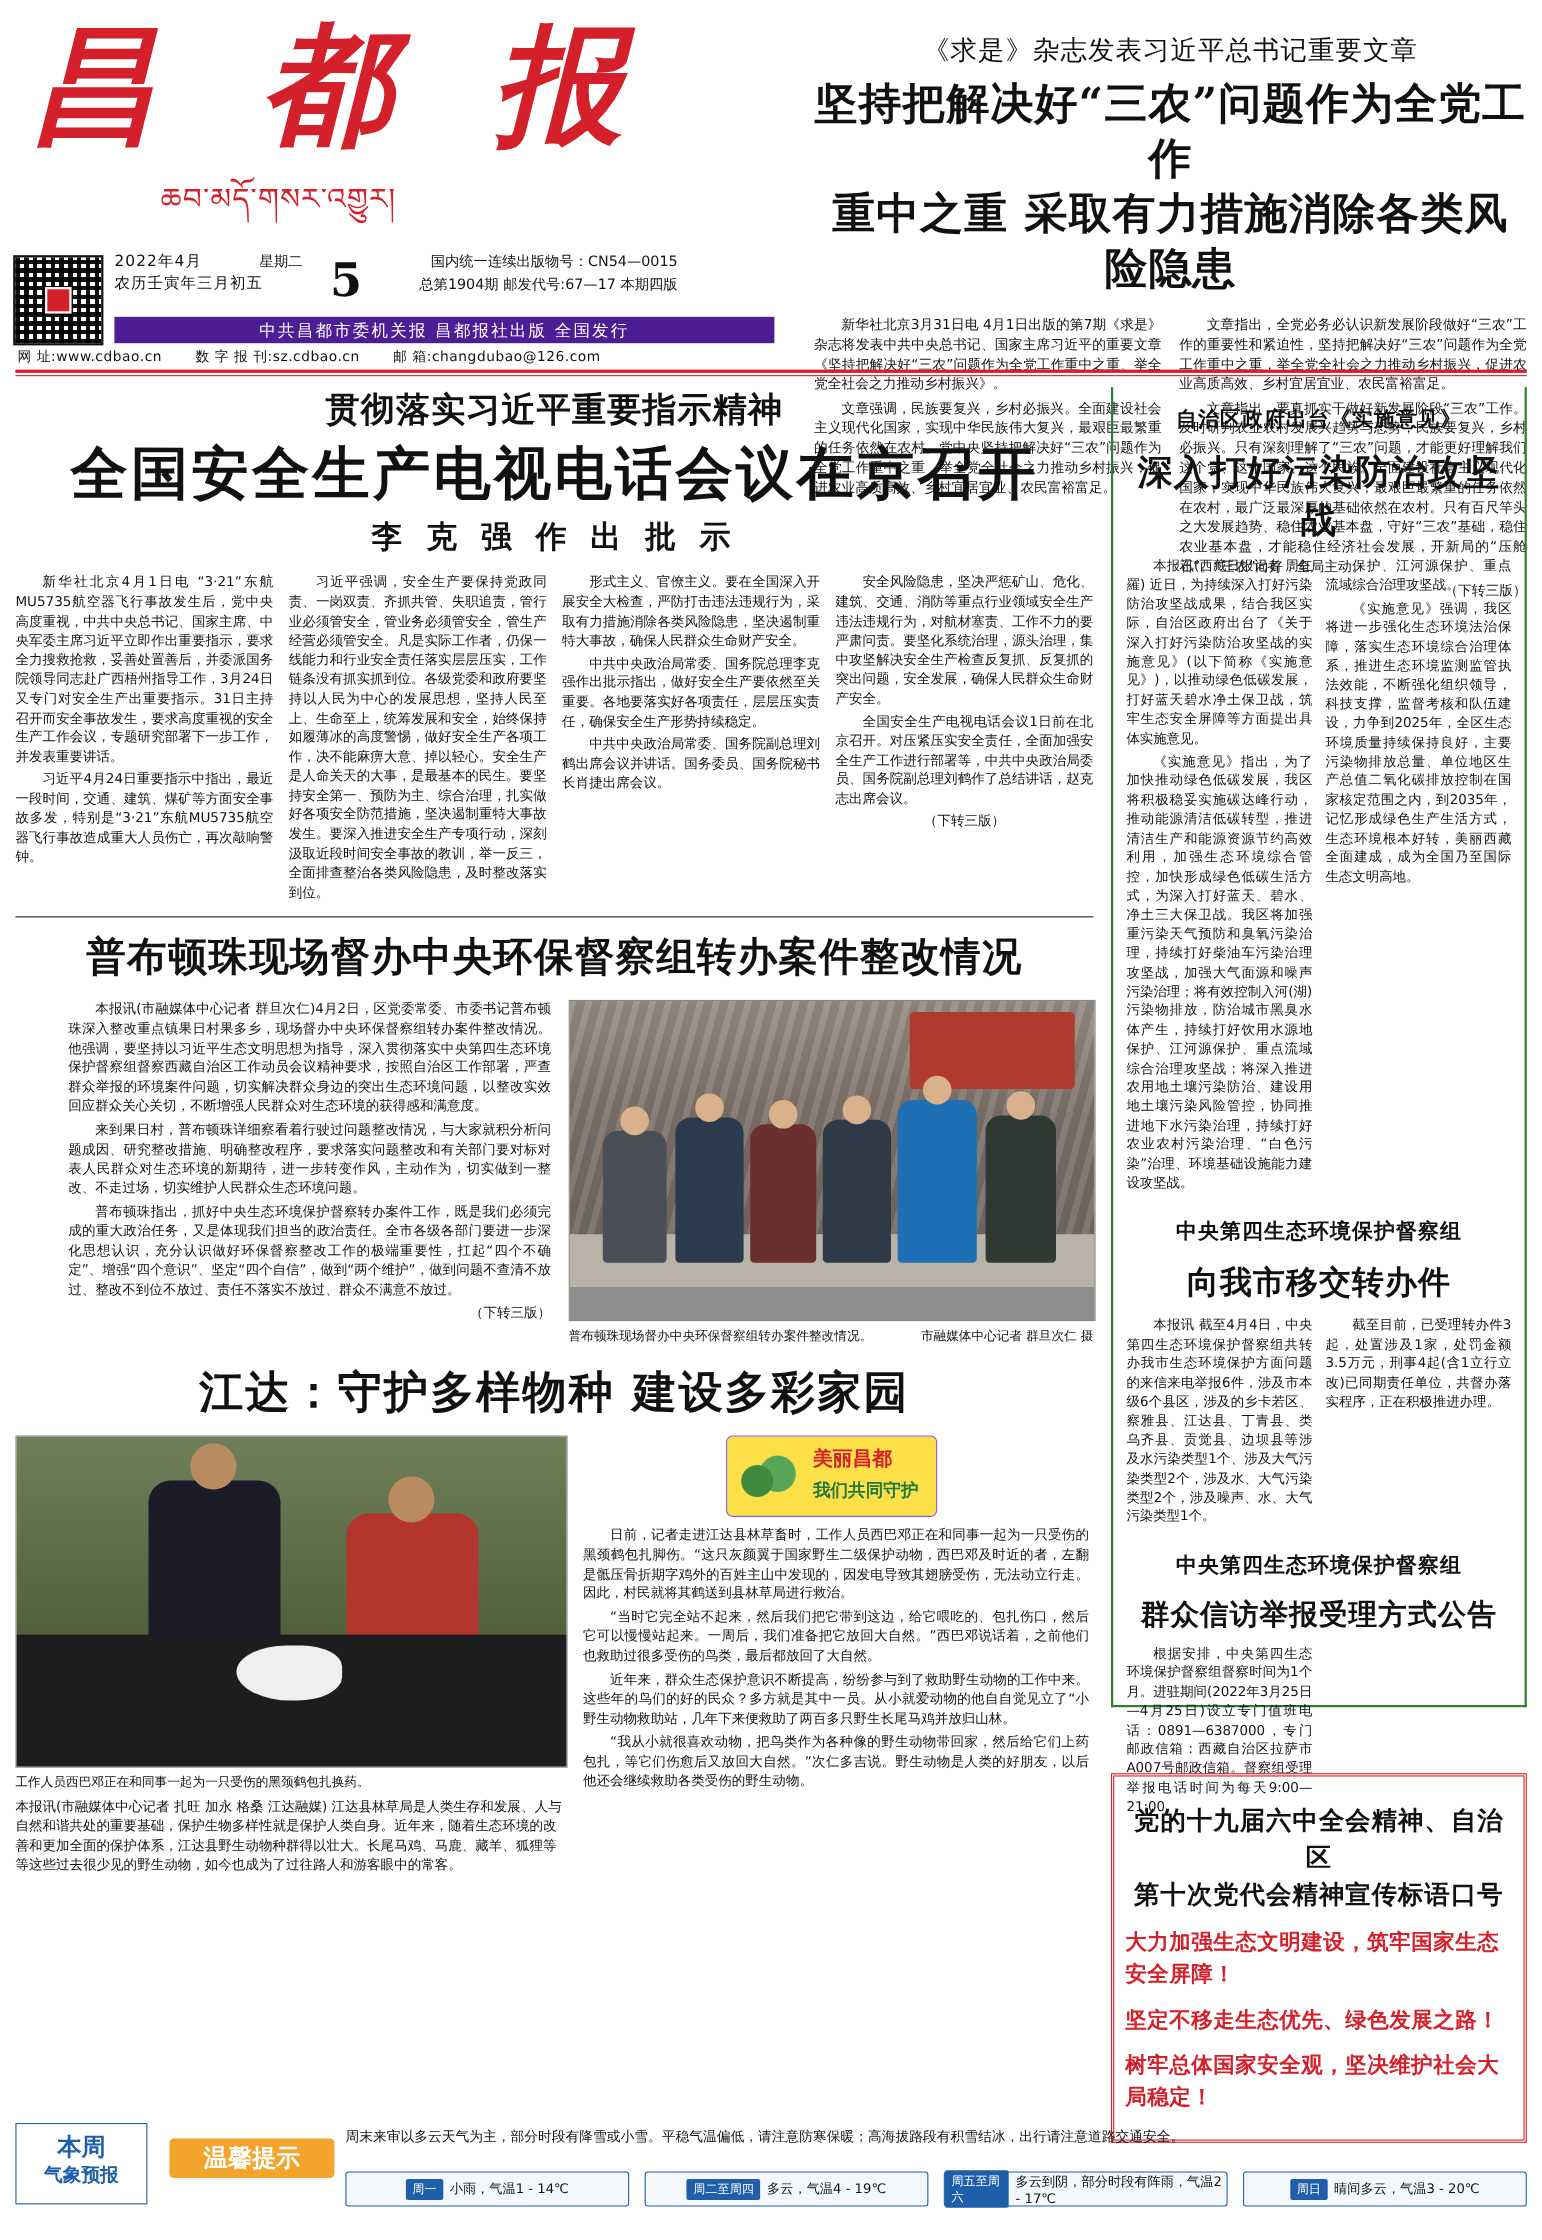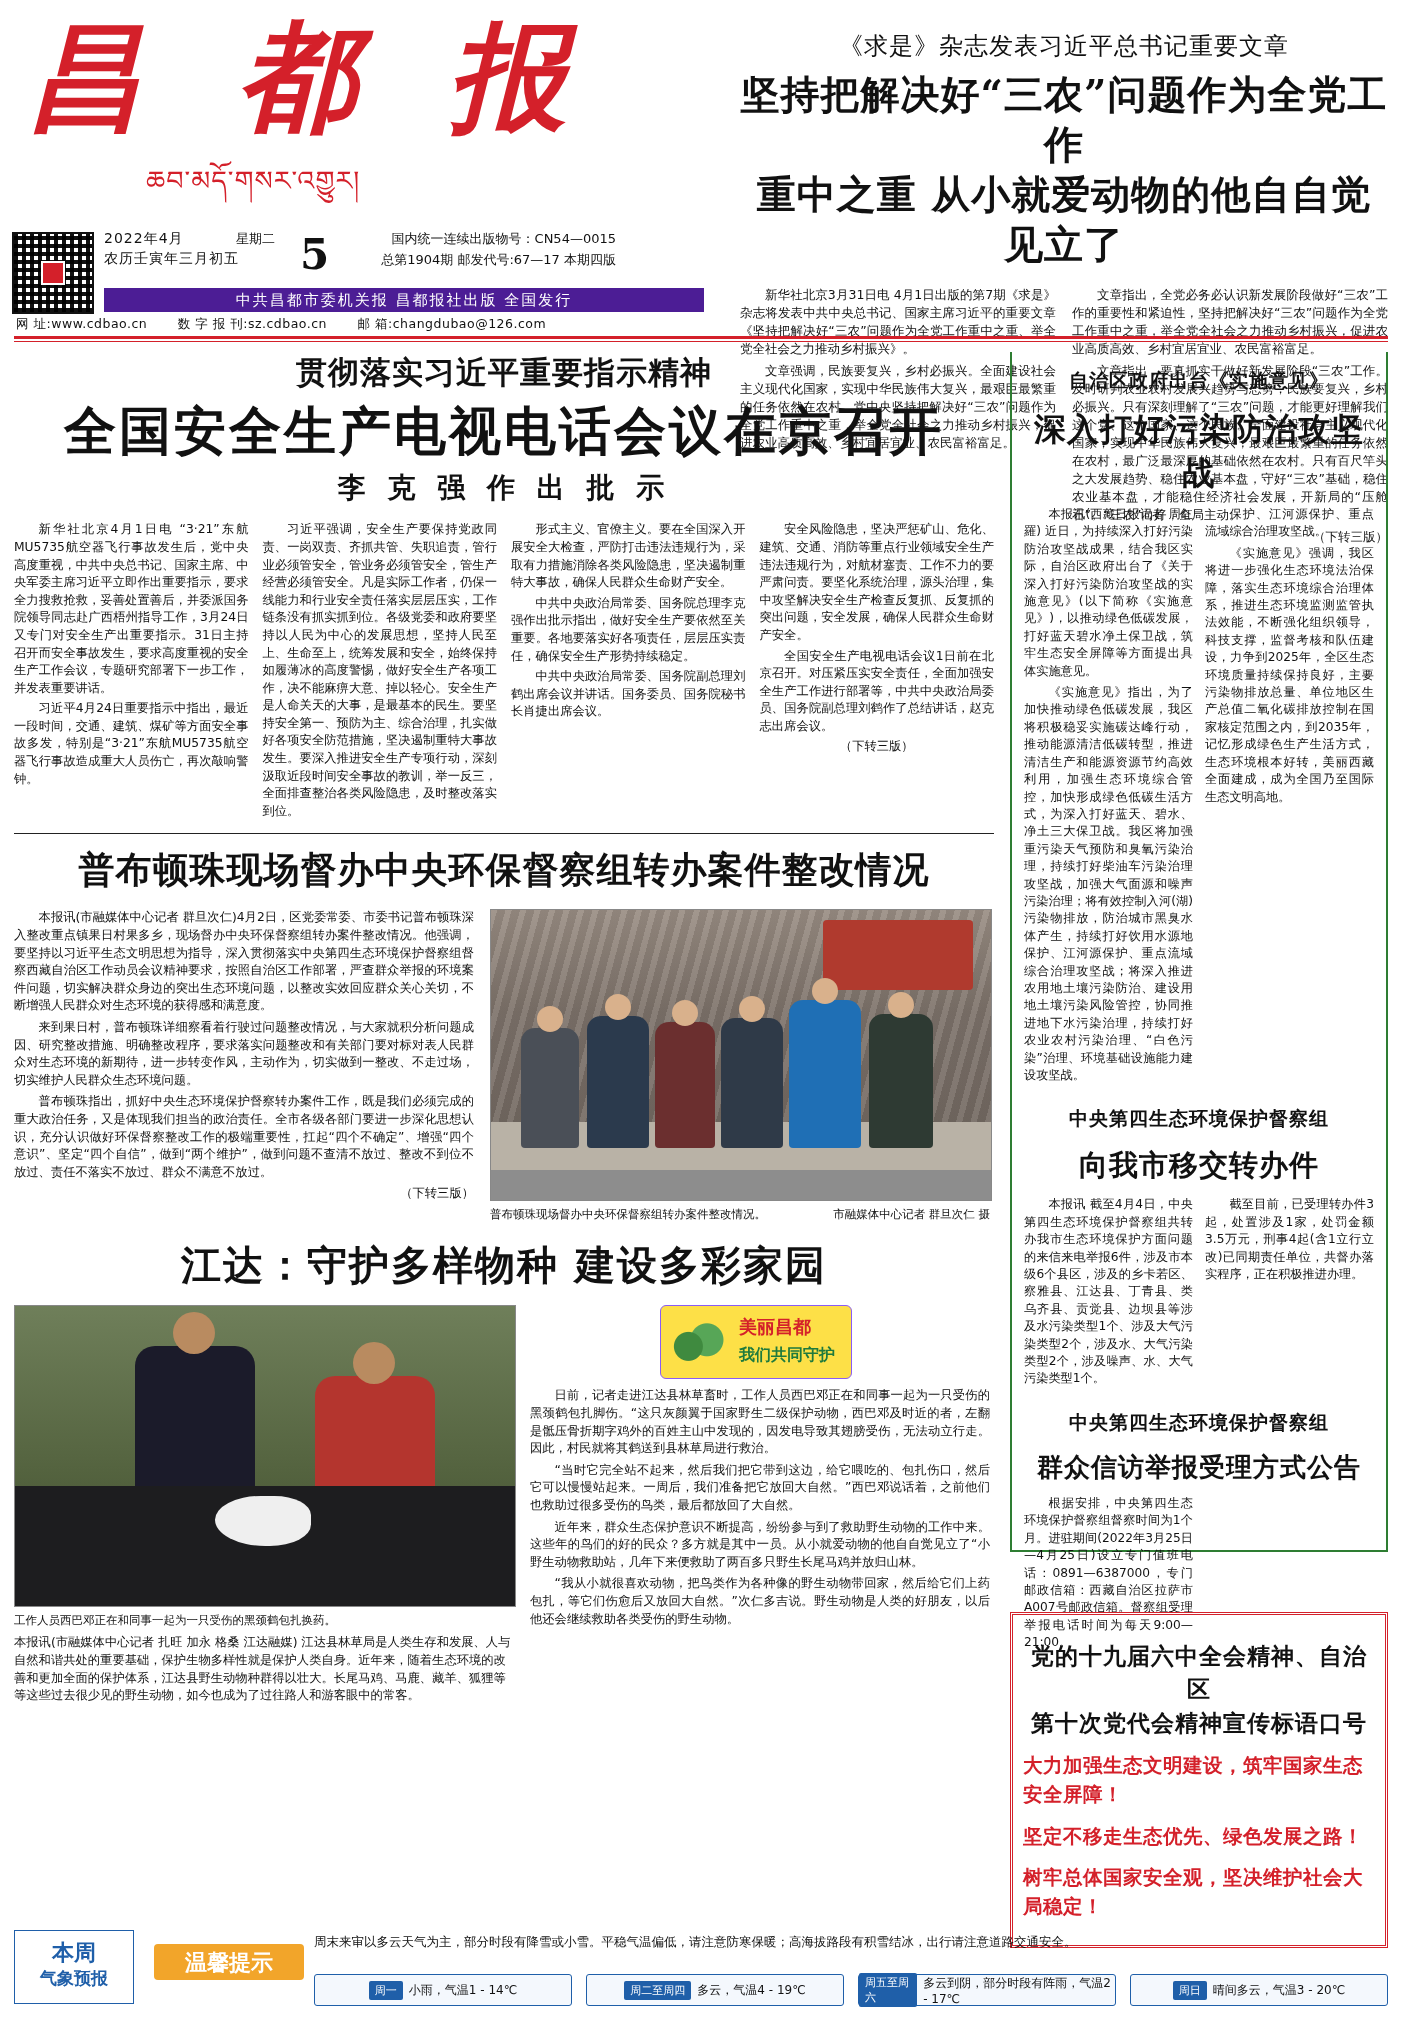--- a/index.html
+++ b/index.html
@@ -75,21 +75,21 @@
   .body-cols .c{flex:1;}
   .body-cols .c p{margin:0 0 3px 0;text-indent:2em;}
   .jump{text-align:center;font-size:12.3px;margin-top:2px;}
 
   .hr-thin{height:1px;background:#222;margin:10px 0 0 0;}
 
   .head2{
     text-align:center;font-family:"DejaVu Serif",serif;font-weight:700;font-size:36px;
     letter-spacing:1px;margin-top:12px;
   }
-  .sec2{display:flex;gap:16px;margin-top:14px;}
+  .sec2{display:flex;gap:16px;margin-top:14px;margin-left:48px;}
   .sec2-text{width:460px;font-size:12.3px;line-height:17.6px;text-align:justify;}
   .sec2-text p{margin:0 0 4px 0;text-indent:2em;}
   .sec2-photo{width:500px;}
   .photo{
     width:100%;height:290px;border:1px solid #888;position:relative;overflow:hidden;
     background:linear-gradient(180deg,#9a8e84 0%,#7e736b 35%,#6d645d 100%);
   }
   .photo .cliff{position:absolute;inset:0;background:
      repeating-linear-gradient(105deg,rgba(255,255,255,.08) 0 6px,rgba(0,0,0,.07) 6px 14px);}
   .photo .ground{position:absolute;left:0;bottom:0;width:100%;height:78px;background:#b9b2a6;}
@@ -213,21 +213,21 @@
     <div class="contact">
       <span>网 址:www.cdbao.cn</span>
       <span>数 字 报 刊:sz.cdbao.cn</span>
       <span>邮 箱:changdubao@126.com</span>
     </div>
 
     <div class="top-news">
       <div class="tn-kicker">《求是》杂志发表习近平总书记重要文章</div>
       <div class="tn-head">
         <div>坚持把解决好“三农”问题作为全党工作</div>
-        <div>重中之重 从小就爱动物的他自自觉见立了</div>
+        <div>重中之重 采取有力措施消除各类风险隐患</div>
       </div>
       <div class="tn-cols">
         <div class="c">
           <p>新华社北京3月31日电 4月1日出版的第7期《求是》杂志将发表中共中央总书记、国家主席习近平的重要文章《坚持把解决好“三农”问题作为全党工作重中之重、举全党全社会之力推动乡村振兴》。</p>
           <p>文章强调，民族要复兴，乡村必振兴。全面建设社会主义现代化国家，实现中华民族伟大复兴，最艰巨最繁重的任务依然在农村。党中央坚持把解决好“三农”问题作为全党工作重中之重，举全党全社会之力推动乡村振兴，促进农业高质高效、乡村宜居宜业、农民富裕富足。</p>
         </div>
         <div class="c">
           <p>文章指出，全党必务必认识新发展阶段做好“三农”工作的重要性和紧迫性，坚持把解决好“三农”问题作为全党工作重中之重，举全党全社会之力推动乡村振兴，促进农业高质高效、乡村宜居宜业、农民富裕富足。</p>
           <p>文章指出，要真抓实干做好新发展阶段“三农”工作。及时研判农业农村发展兴趋势与态势，民族要复兴，乡村必振兴。只有深刻理解了“三农”问题，才能更好理解我们这个党、这个国家、这个民族。全面建设社会主义现代化国家，实现中华民族伟大复兴，最艰巨最繁重的任务依然在农村，最广泛最深厚的基础依然在农村。只有百尺竿头之大发展趋势、稳住农业基本盘，守好“三农”基础，稳住农业基本盘，才能稳住经济社会发展，开新局的“压舱石”。“三农”向好，全局主动。</p>
           <div class="tn-jump">（下转三版）</div>

